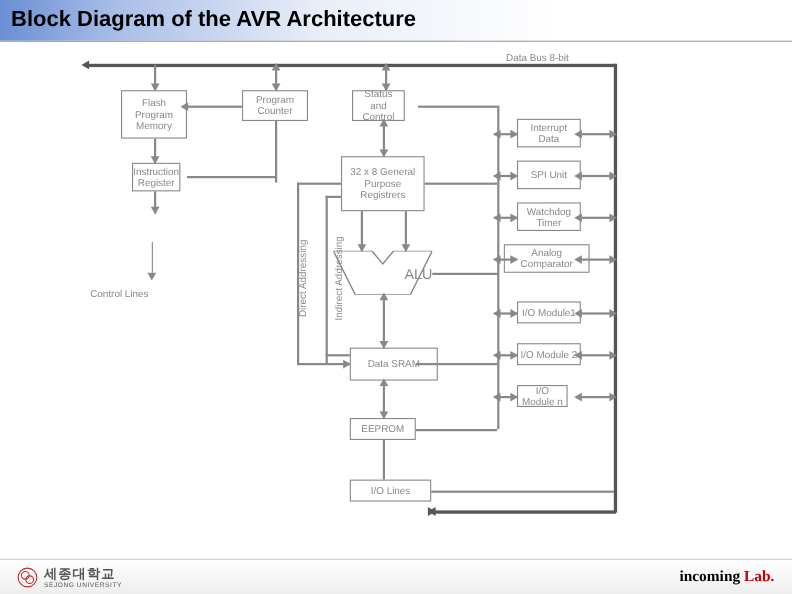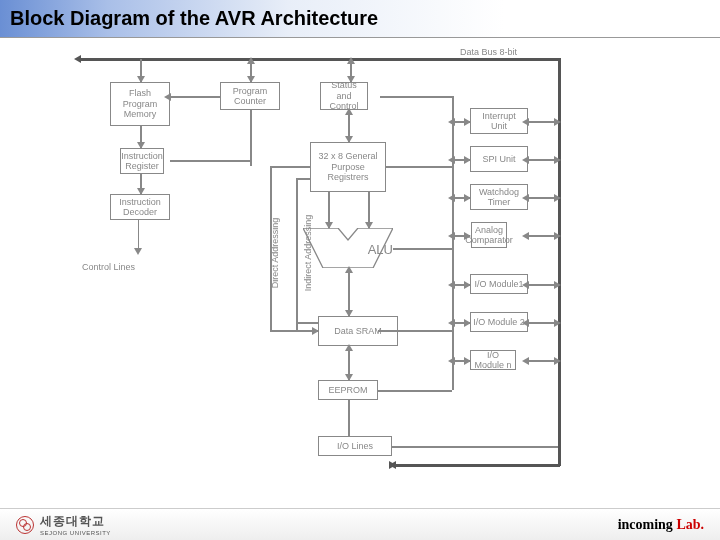--- a/index.html
+++ b/index.html
@@ -151,22 +151,20 @@
 
   <div class="line thick thickH" style="left:335px;top:416px;width:165px"></div>
   <div class="arrow-l tk" style="left:329px;top:413px"></div>
   <div class="arrow-r tk" style="left:330px;top:413px;transform:translateX(-1px)"></div>
 
   <div class="box" style="left:50px;top:34px;width:60px;height:44px">Flash
 Program
 Memory</div>
   <div class="box" style="left:60px;top:100px;width:44px;height:26px">Instruction
 Register</div>
-  <div class="box" style="left:50px;top:146px;width:60px;height:26px">Instruction
-Decoder</div>
 
   <div class="box" style="left:160px;top:34px;width:60px;height:28px">Program
 Counter</div>
   <div class="box" style="left:260px;top:34px;width:48px;height:28px">Status
 and Control</div>
   <div class="box" style="left:250px;top:94px;width:76px;height:50px">32 x 8
 General
 Purpose
 Registrers</div>
 
@@ -176,26 +174,26 @@
     </svg>
     <div class="alu-text">ALU</div>
   </div>
 
   <div class="box" style="left:258px;top:268px;width:80px;height:30px">Data
 SRAM</div>
   <div class="box" style="left:258px;top:332px;width:60px;height:20px">EEPROM</div>
   <div class="box" style="left:258px;top:388px;width:74px;height:20px">I/O Lines</div>
 
   <div class="box" style="left:410px;top:60px;width:58px;height:26px">Interrupt
-Unit</div>
+Data</div>
   <div class="box" style="left:410px;top:98px;width:58px;height:26px">SPI
 Unit</div>
   <div class="box" style="left:410px;top:136px;width:58px;height:26px">Watchdog
 Timer</div>
-  <div class="box" style="left:411px;top:174px;width:36px;height:26px">Analog
+  <div class="box" style="left:398px;top:174px;width:78px;height:26px">Analog
 Comparator</div>
   <div class="box" style="left:410px;top:226px;width:58px;height:20px">I/O Module1</div>
   <div class="box" style="left:410px;top:264px;width:58px;height:20px">I/O Module 2</div>
   <div class="box" style="left:410px;top:302px;width:46px;height:20px">I/O Module n</div>
 
   <div class="label" style="left:22px;top:214px">Control Lines</div>
   <div class="arrow-d" style="left:74px;top:200px"></div>
   <div class="line vline" style="left:77.5px;top:172px;height:28px"></div>
 
   <div class="vlabel" style="left:180px;top:200px">Direct Addressing</div>

